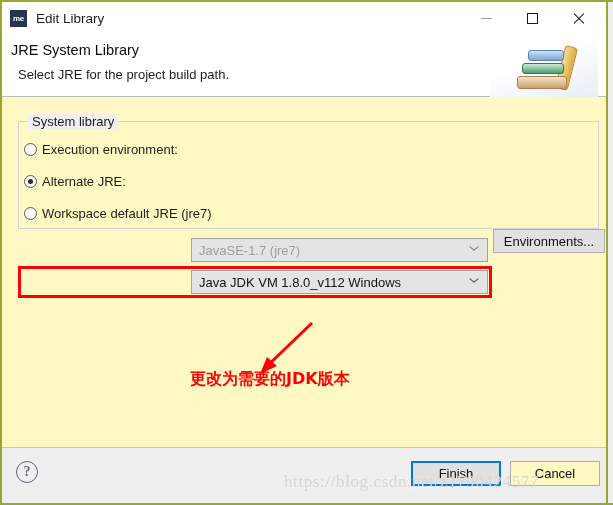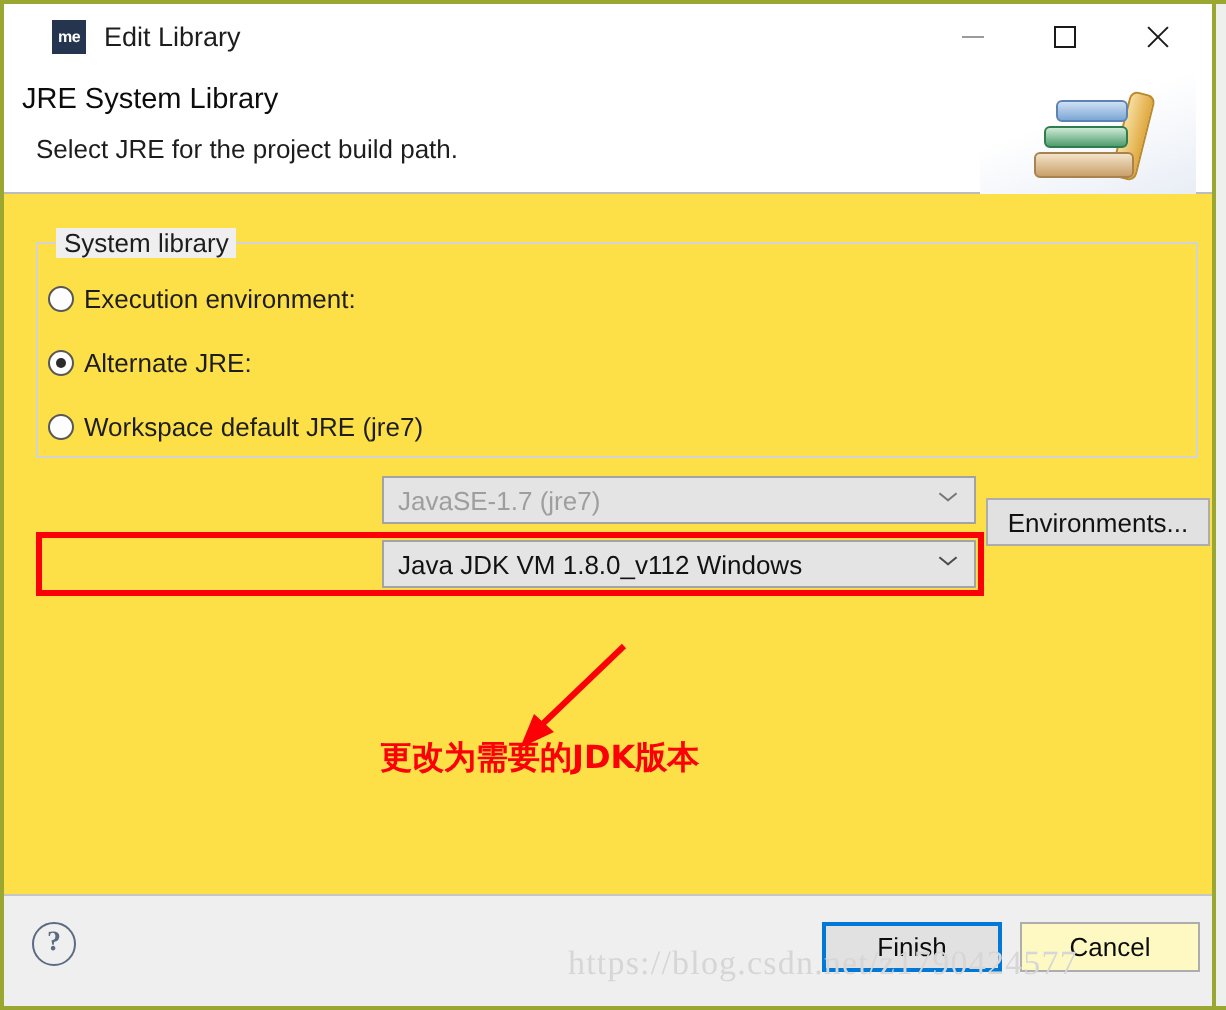--- a/index.html
+++ b/index.html
@@ -44,21 +44,21 @@
   .titlebar {
     position: absolute;
     left: 2px; top: 2px;
     width: 606px; height: 32px;
     background: #ffffff;
     display: flex;
     align-items: center;
   }
   .app-icon {
     width: 17px; height: 17px;
-    margin-left: 24px;
+    margin-left: 8px;
     background: #25344f;
     color: #ffffff;
     font-size: 8px;
     font-weight: bold;
     line-height: 17px;
     text-align: center;
     letter-spacing: -0.3px;
     font-family: "Liberation Sans", sans-serif;
     flex: none;
   }
@@ -159,21 +159,21 @@
     border: 1px solid #bb8a2c;
     border-radius: 4px;
     transform: rotate(14deg);
   }
 
   
   .content {
     position: absolute;
     left: 2px; top: 97px;
     width: 606px; height: 350px;
-    background: #fde047;
+    background: #fef9c3;
   }
 
   
   .groupbox {
     position: absolute;
     left: 16px; top: 24px;
     width: 581px; height: 108px;
     border: 1px solid #d3d3d3;
     box-sizing: border-box;
   }
@@ -267,21 +267,21 @@
     border: 1px solid #adadad;
     background: #e1e1e1;
     font-size: 13px;
     color: #111;
     display: flex;
     align-items: center;
     justify-content: center;
     white-space: nowrap;
     overflow: hidden;
   }
-  .sidebtn-1 { top: 152px; }
+  .sidebtn-1 { top: 132px; }
   .sidebtn-2 { top: 172px; }
 
   
   .redbox {
     position: absolute;
     left: 16px; top: 169px;
     width: 474px; height: 32px;
     box-sizing: border-box;
     border: 3px solid #fb0007;
     z-index: 12;

